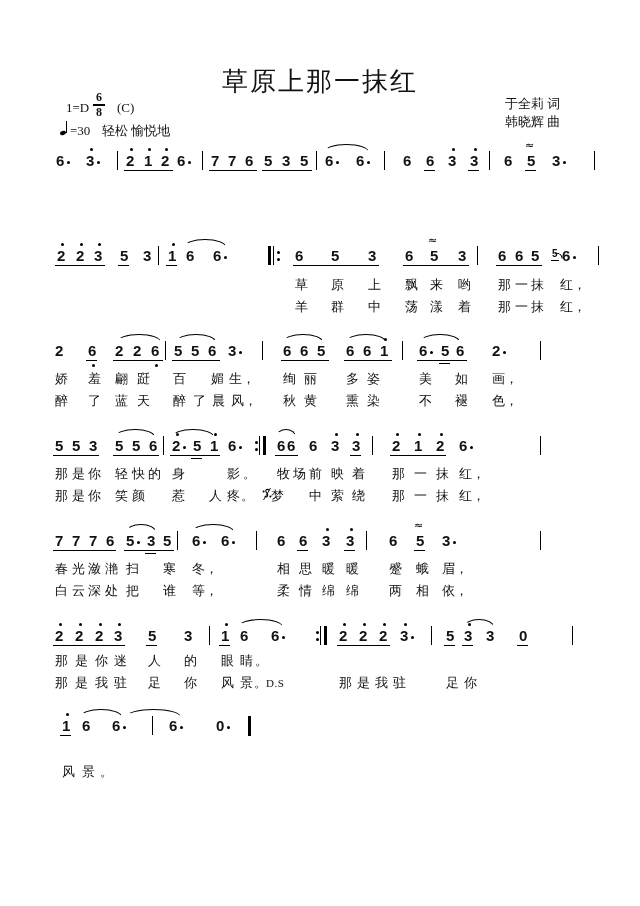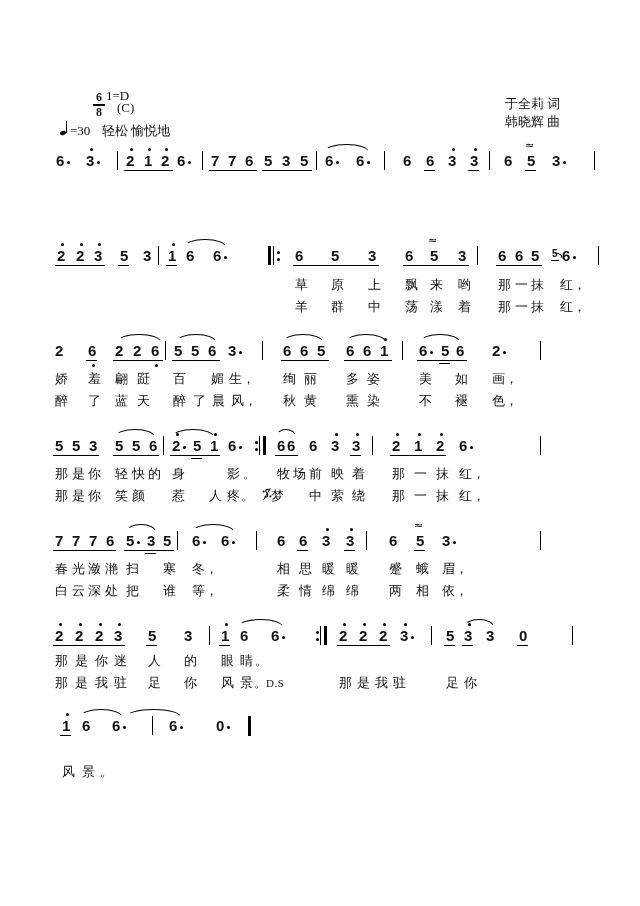--- a/index.html
+++ b/index.html
@@ -27,22 +27,23 @@
   .tr{position:absolute;font:bold 11px "DejaVu Sans",sans-serif;transform:scaleY(.75);letter-spacing:-1px;}
   .lyr{position:absolute;font-family:"Liberation Serif",serif;font-size:13px;white-space:nowrap;}
   .lyr.latin{font-size:11px;letter-spacing:.5px;}
   .segno{position:absolute;}
 </style>
 </head>
 <body>
 
 <div class="pg">
 
-
-  <div class="keytxt" style="left:66px;top:88px;margin-left:40px;">1=D</div>
+  <div class="title">草原上那一抹红</div>
+
+  <div class="keytxt" style="left:66px;top:100px;">1=D</div>
   <div class="frac" style="left:93px;top:92px;">
     <div>6</div>
     <div class="fracline"></div>
     <div>8</div>
   </div>
   <div class="keytxt" style="left:117px;top:100px;">(C)</div>
 
   <div class="qhead" style="left:60px;top:131px;"></div>
   <div class="qstem" style="left:66px;top:121px;"></div>
   <div class="keytxt" style="left:70px;top:123px;">=30</div>

